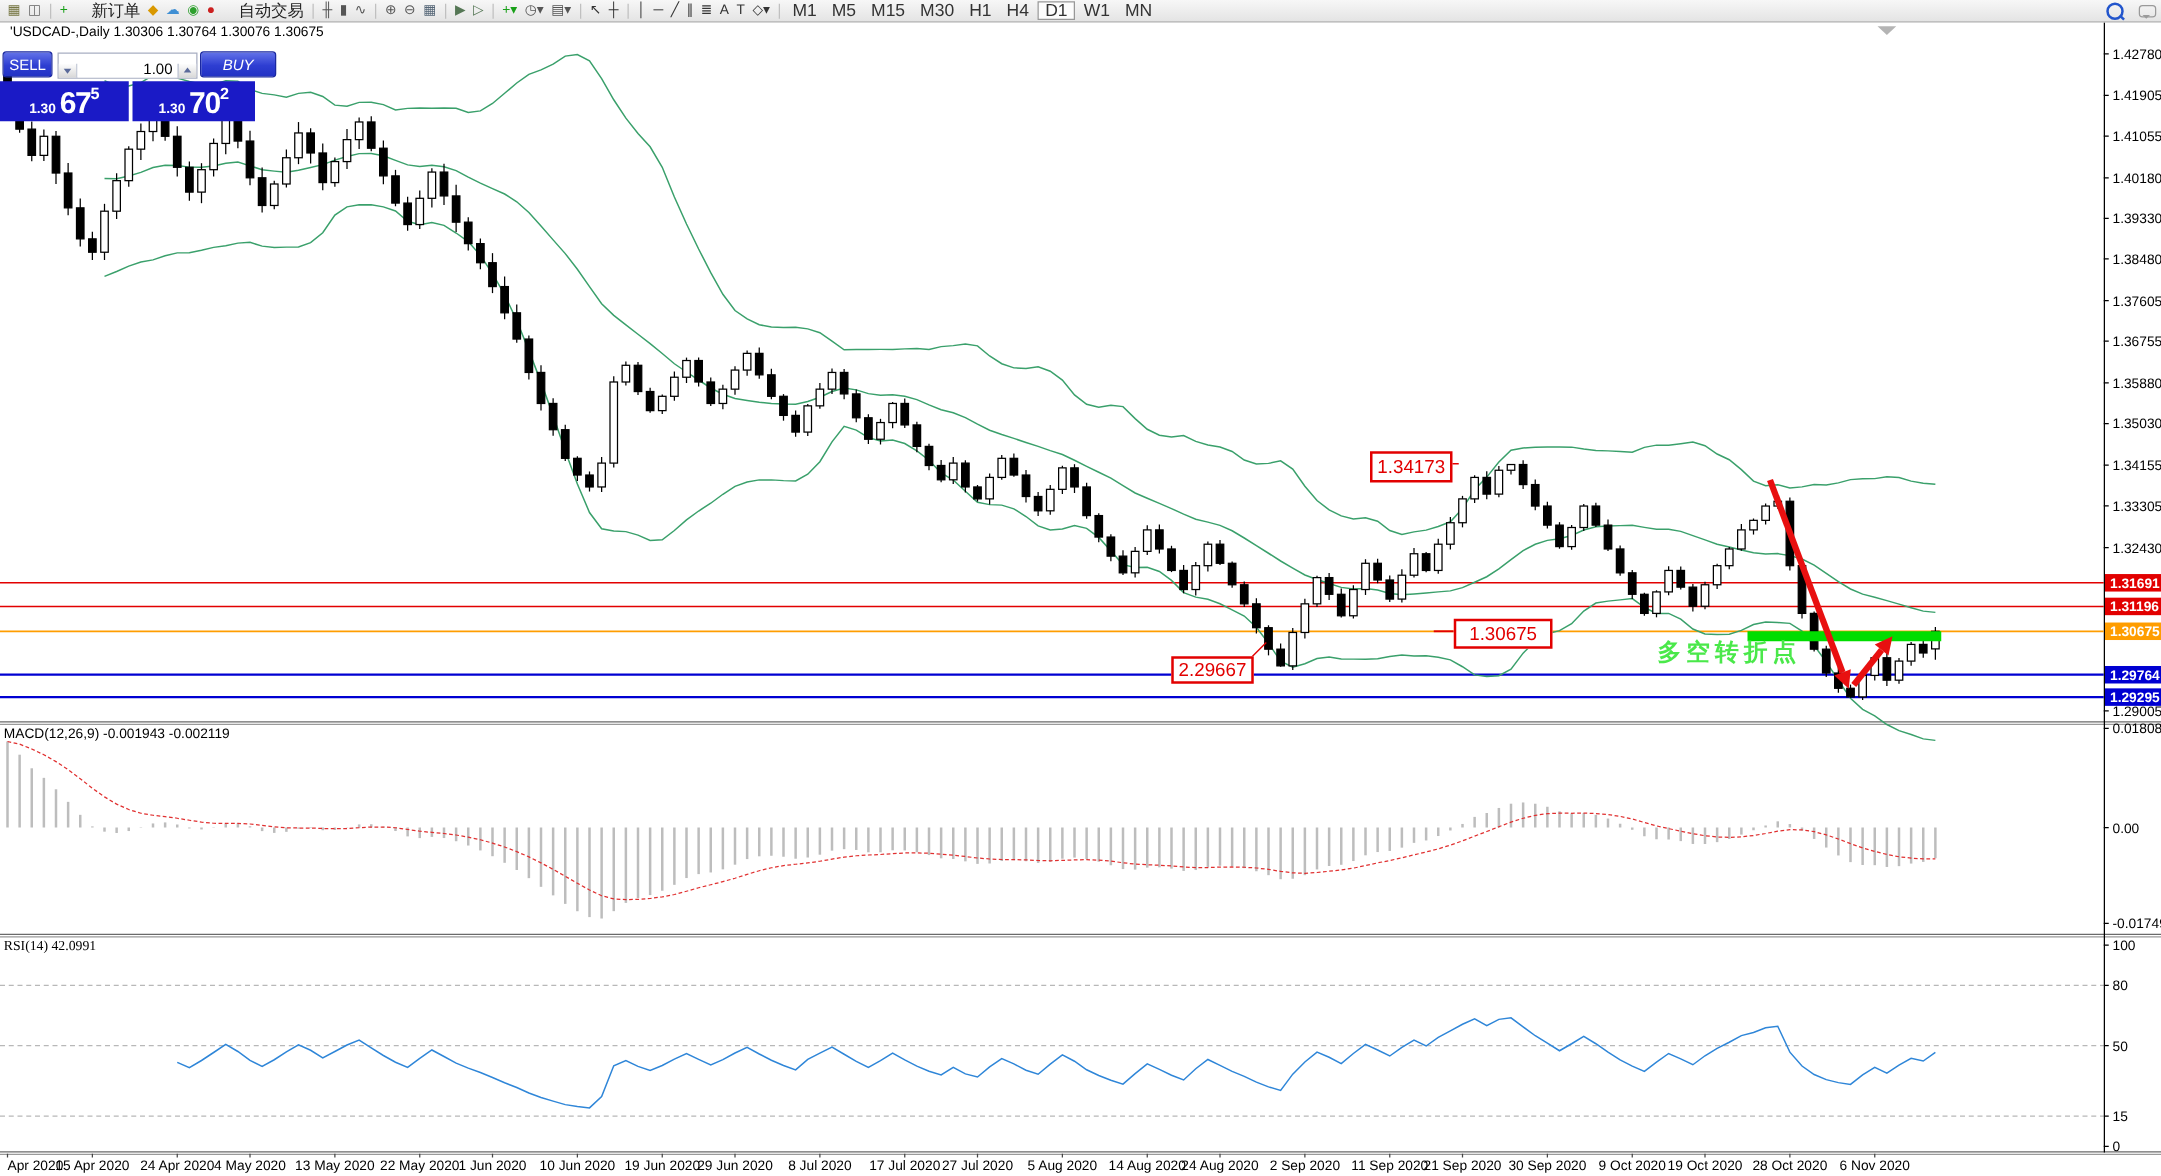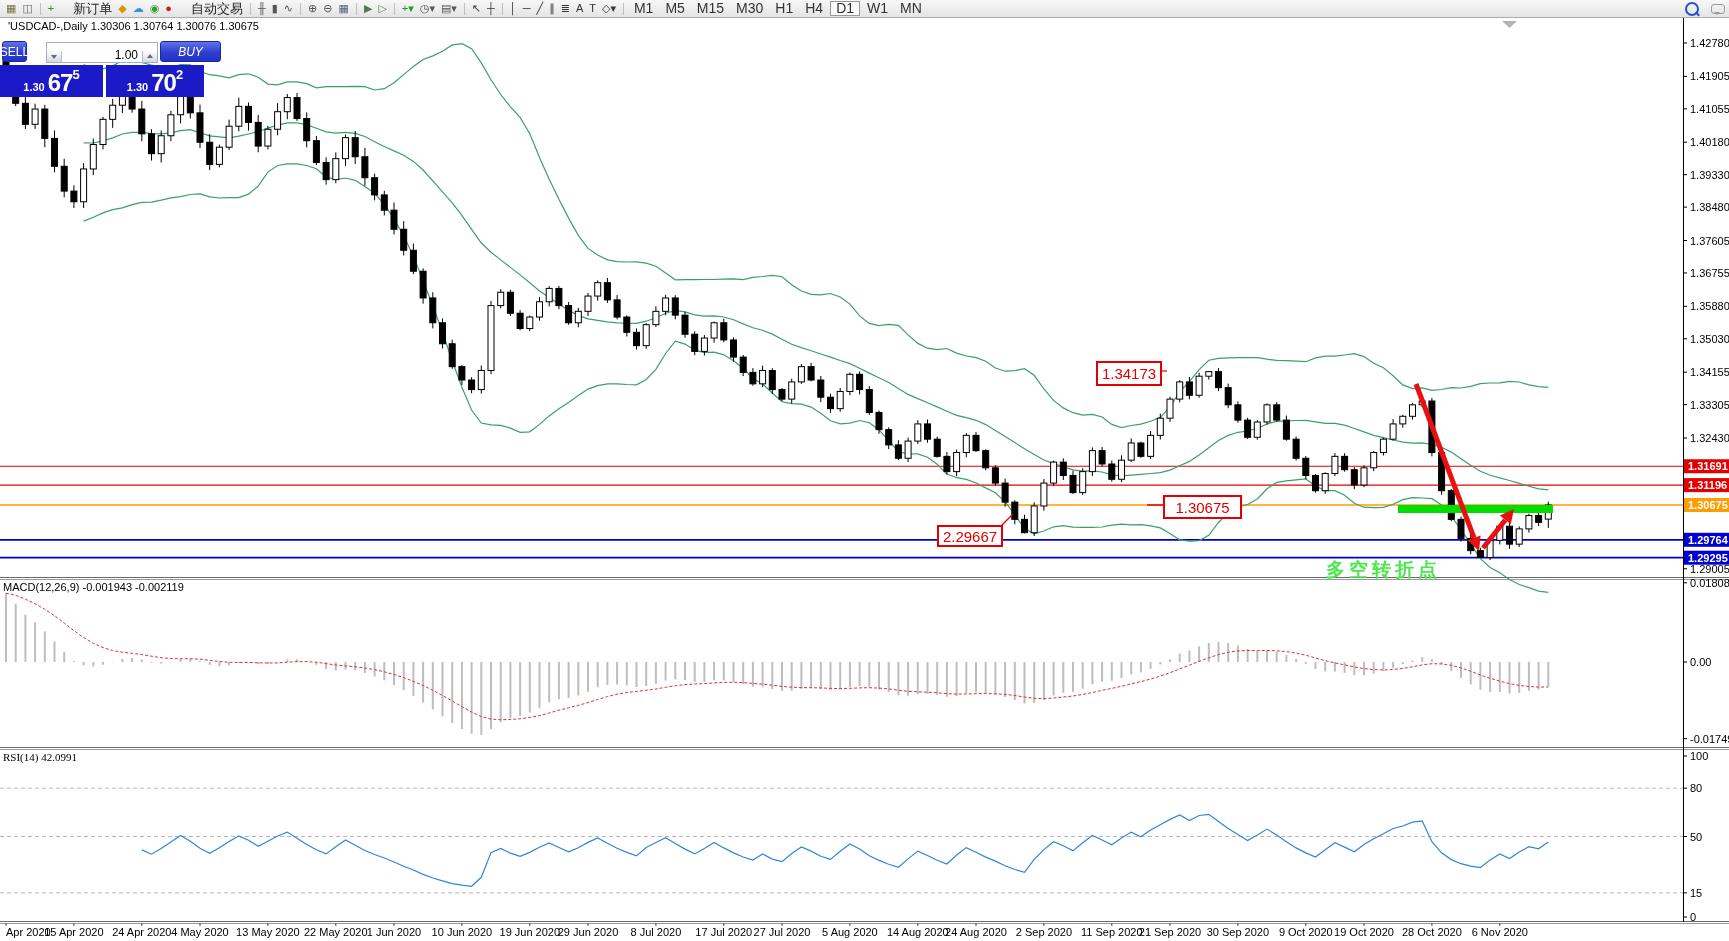--- a/index.html
+++ b/index.html
@@ -42,21 +42,21 @@
   .pricebox{position:absolute;top:27px;height:31px;background:#1a1ac6;color:#fff;
     display:flex;align-items:flex-end;justify-content:center;padding-bottom:1px;}
   .pb-small{font-size:11px;font-weight:bold;margin:0 3px 3px 0;}
   .pb-big{font-size:24px;font-weight:bold;line-height:26px;letter-spacing:-1px;}
   .pb-sup{font-size:13px;font-weight:bold;align-self:flex-start;margin-top:2px;}
   
   .ind-label{position:absolute;left:3px;font-size:11px;color:#000;z-index:20;}
   
   .red-label{position:absolute;border:2px solid #e20000;color:#e20000;background:#ffffff;
     font-size:15px;display:flex;align-items:center;justify-content:center;z-index:22;}
-  .cn-text{position:absolute;font-size:19px;font-weight:bold;letter-spacing:4px;z-index:22;margin-top:48px;}
+  .cn-text{position:absolute;font-size:19px;font-weight:bold;letter-spacing:4px;z-index:22;}
   svg{position:absolute;top:0;left:0;z-index:5;}
   svg text{font-family:"Liberation Sans",sans-serif;}
 </style>
 </head>
 <body>
 
 <div class="toolbar" id="toolbar">
   <span class="tb-item">
       <span class="gl" style="color: rgb(119, 119, 68);">▦</span>
     </span>
@@ -800,21 +800,21 @@
       <line x1="1147" y1="505.0229007633583" x2="1163" y2="505.0229007633583" stroke="#e20000" stroke-width="1.5"></line>
       <line x1="1158" y1="371" x2="1167" y2="371" stroke="#e20000" stroke-width="1.2"></line>
       <line x1="999" y1="528" x2="1013" y2="514" stroke="#e20000" stroke-width="1.2"></line>
       <polygon points="1502,21 1517,21 1509.5,28" fill="#b4b4b4"></polygon>
     </g>
   </svg>
 
 <div class="quote">'USDCAD-,Daily  1.30306 1.30764 1.30076 1.30675</div>
 
 <div class="panel">
-  <button class="btn-trade" style="left:2px;top:3px;width:25px;height:21px;">SELL</button>
+  <button class="btn-trade" style="left:2px;top:3px;width:40px;height:21px;">SELL</button>
   <span class="spin">
     <span class="spin-btn" style="border-left:0;">
         <span class="tri-dn"></span>
       </span>
     <input class="vol" readonly="" value="1.00" style="">
     <span class="spin-btn" style="border-right:0;">
         <span class="tri-up"></span>
       </span>
   </span>
   <button class="btn-trade" style="left:160px;top:3px;width:61px;height:21px;font-style:italic;">BUY</button>

